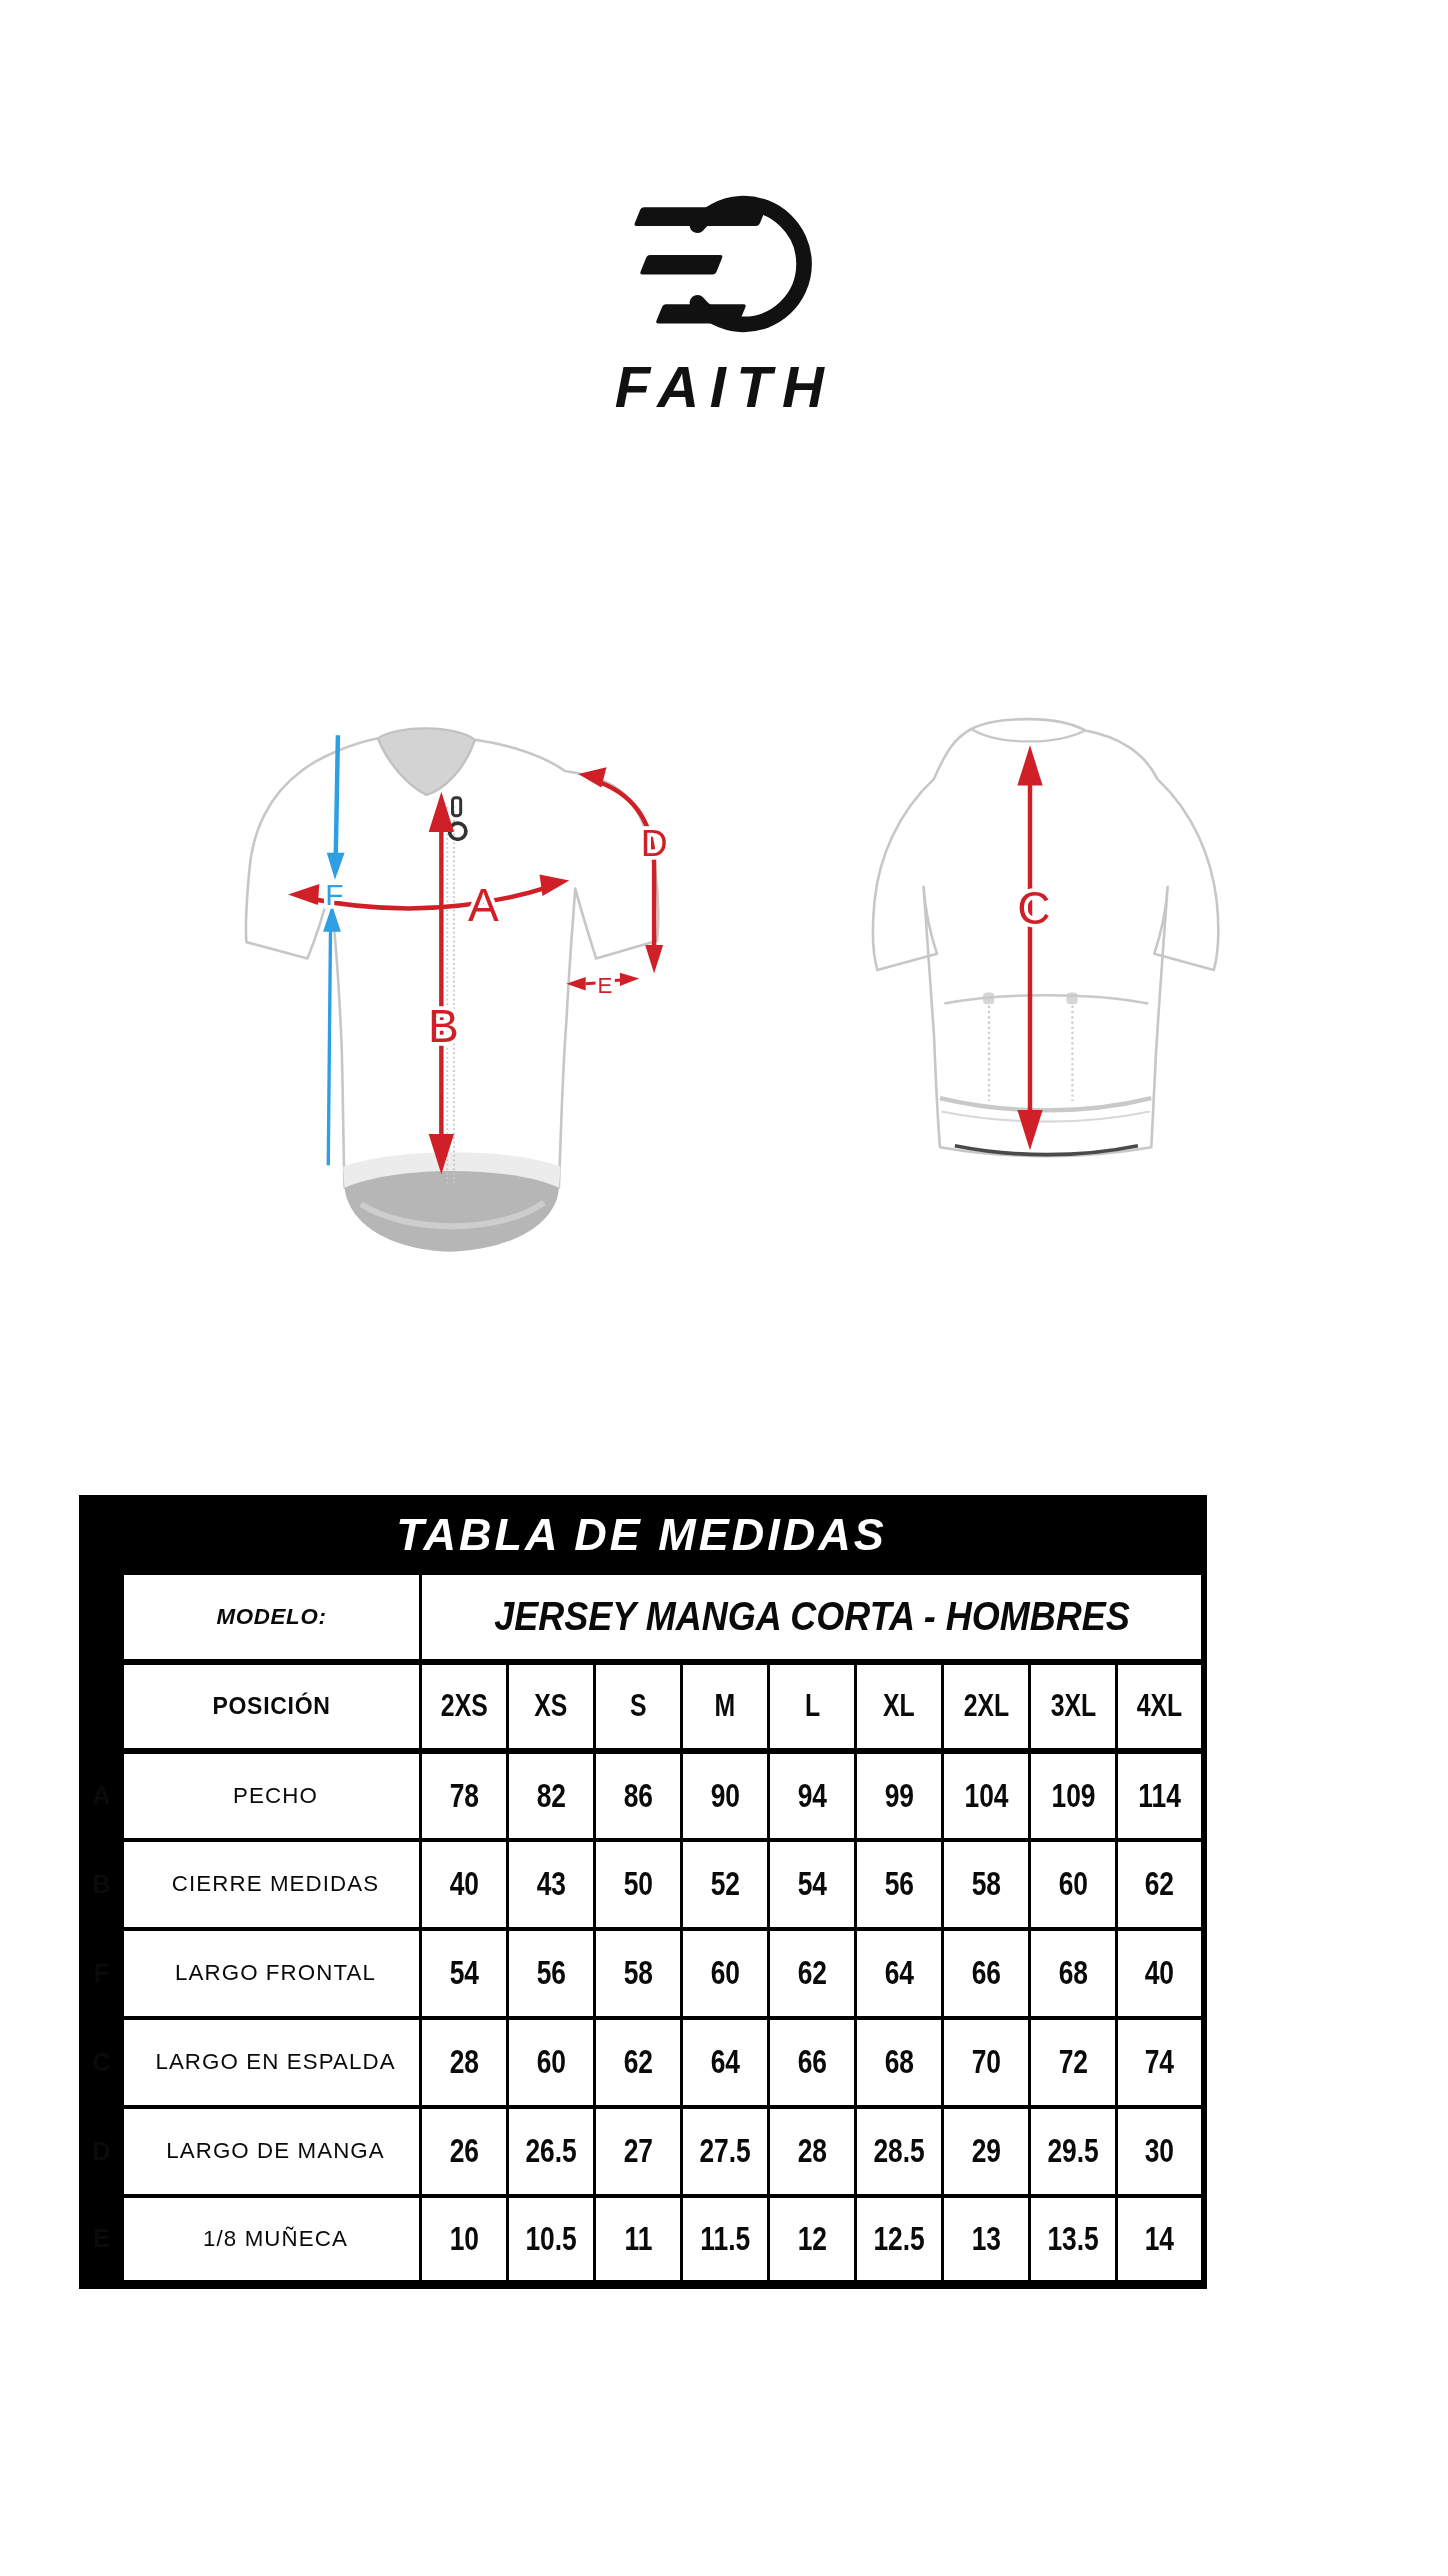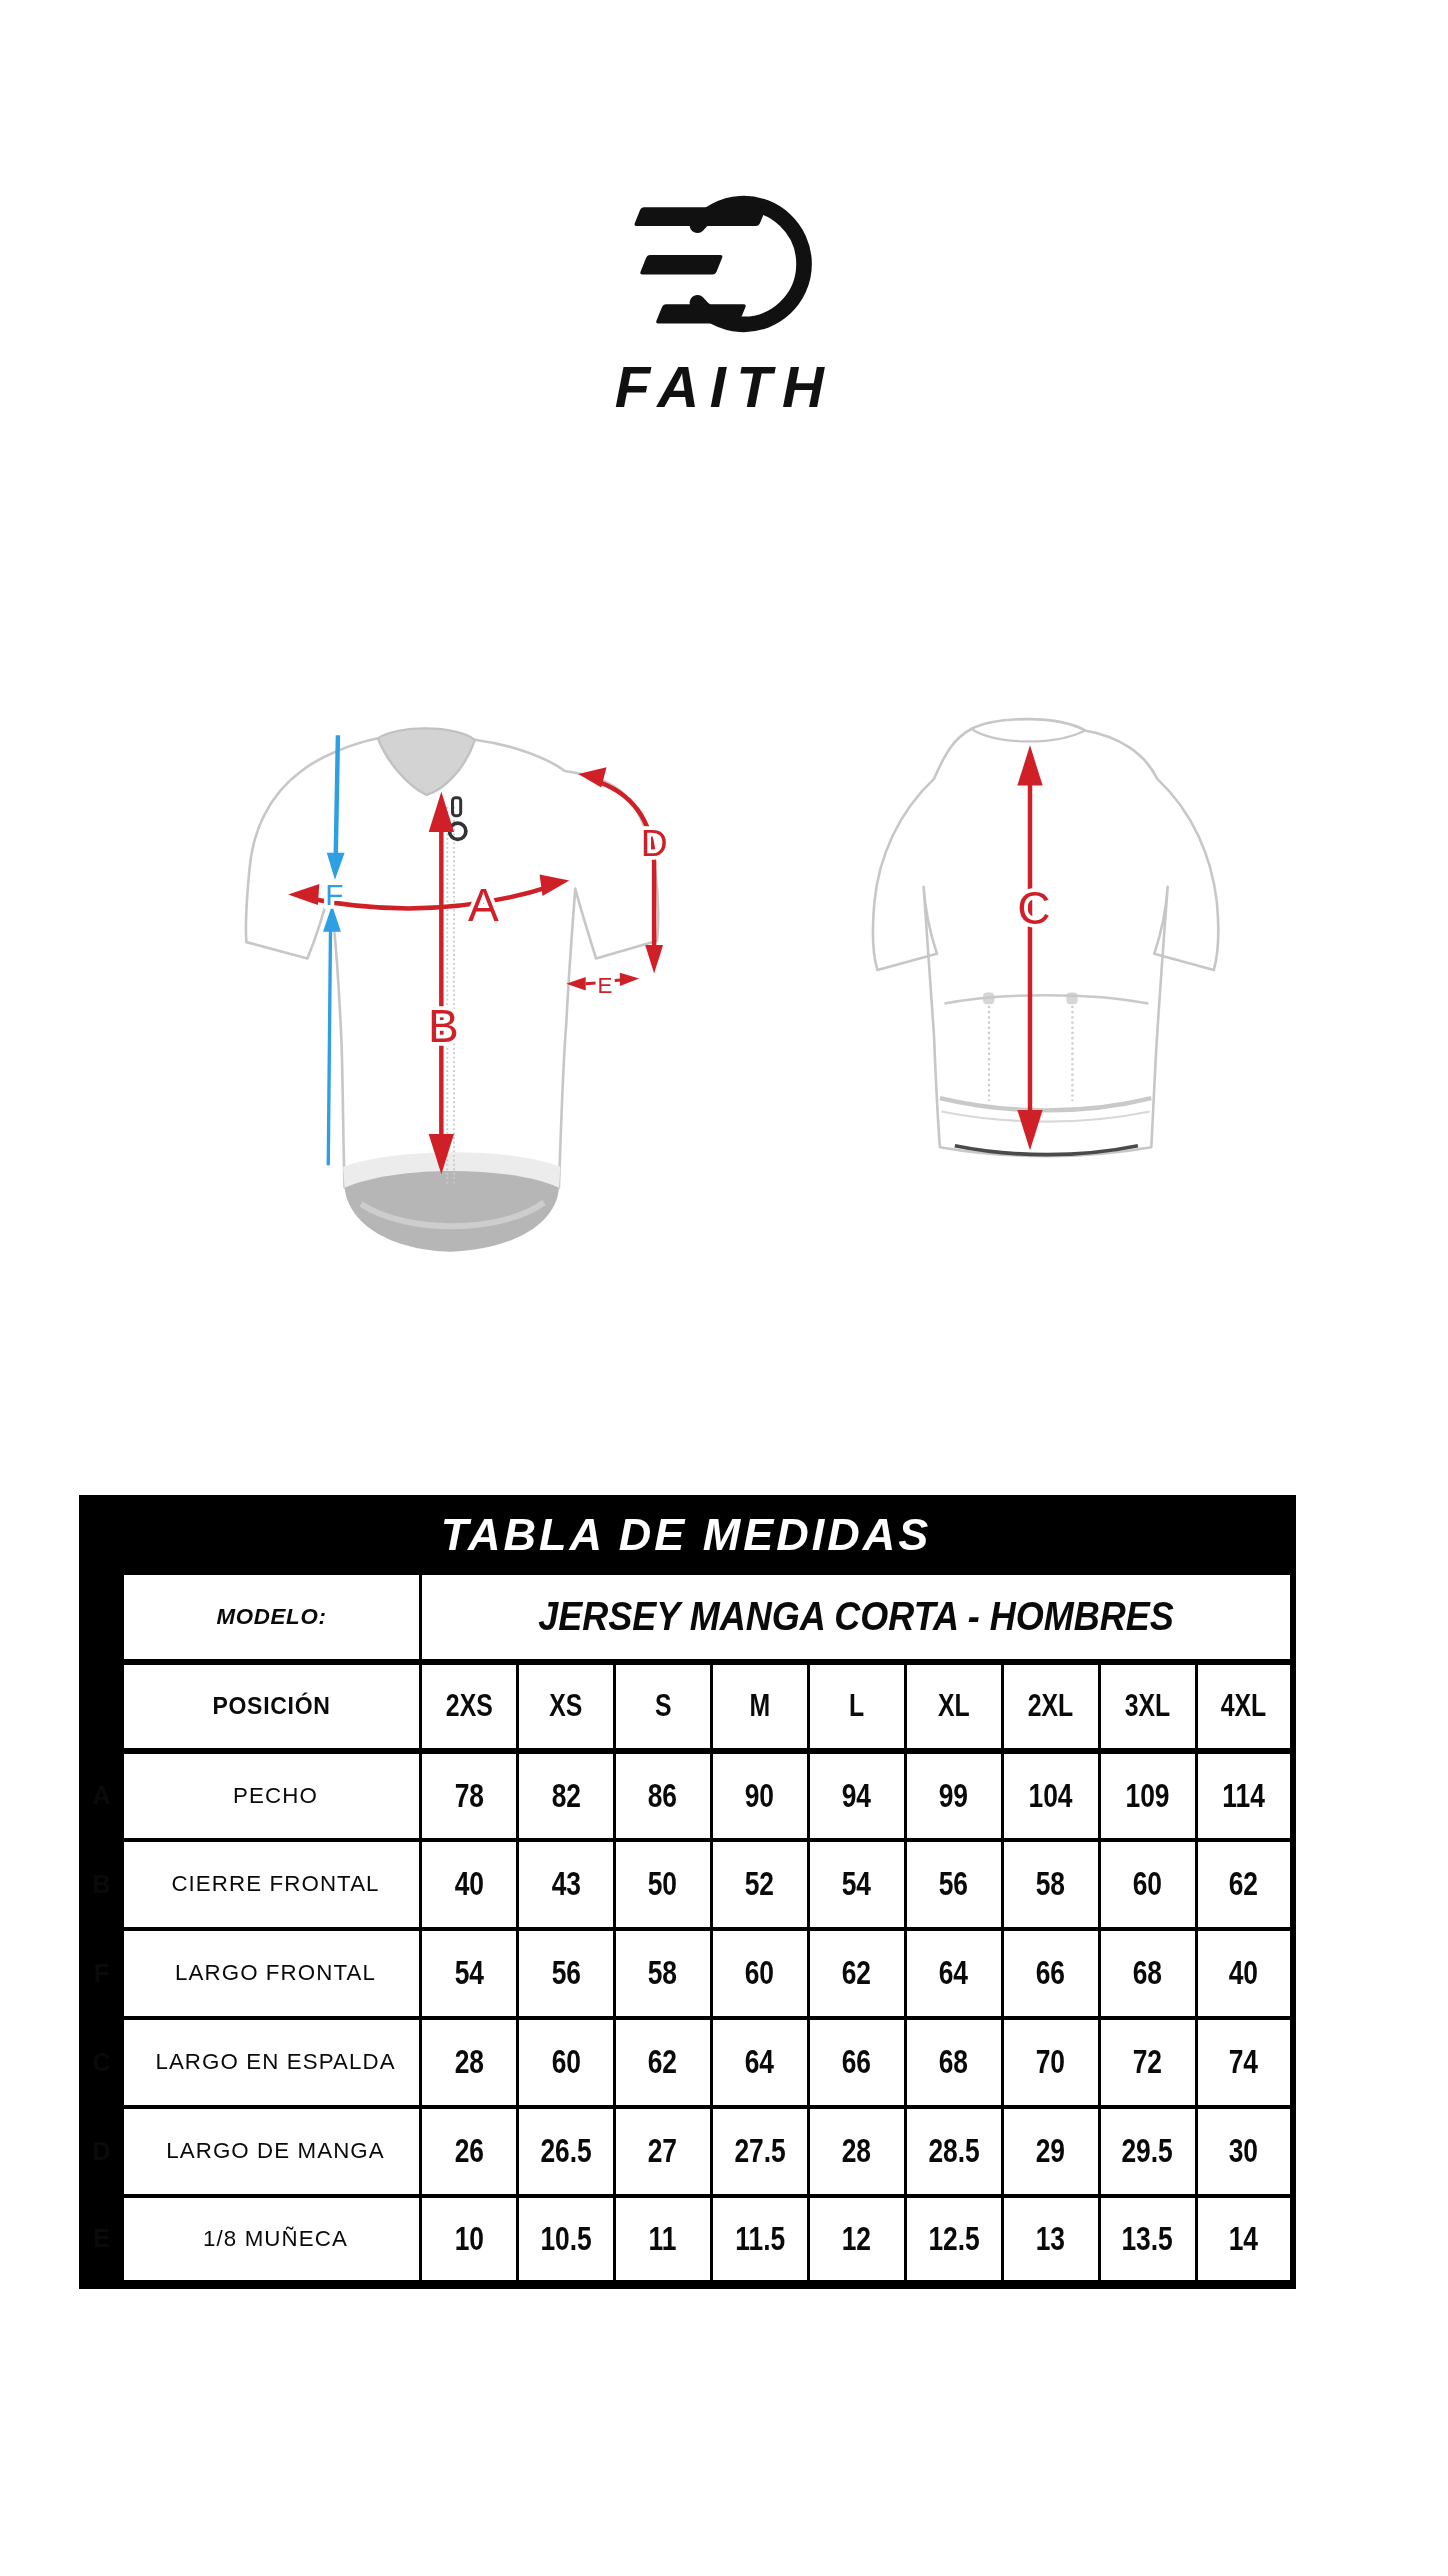--- a/index.html
+++ b/index.html
@@ -13,21 +13,21 @@
     position:absolute;left:0;right:0;top:353px;text-align:center;
     font-size:58px;font-weight:700;font-style:italic;letter-spacing:10.4px;color:#111111;
   }
   
   .diagram{position:absolute;}
   .front-diagram{left:218px;top:710px;width:469px;height:558px;}
   .back-diagram{left:806px;top:706px;width:480px;height:555px;}
   .meas-label{font-family:"Liberation Sans",sans-serif;paint-order:stroke;stroke:#ffffff;stroke-width:10px;}
   
   table.size-table{
-    position:absolute;left:79px;top:1495px;width:1217px;
+    position:absolute;left:79px;top:1495px;width:1128px;
     border-collapse:collapse;table-layout:fixed;background:#ffffff;
   }
   table.size-table td{border:3px solid #000;text-align:center;vertical-align:middle;color:#0a0a0a;overflow:hidden;}
   tr.title-row td{
     background:#000;color:#ffffff;border:3px solid #000;
     font-size:45px;font-weight:700;font-style:italic;letter-spacing:3px;
   }
   tr.title-row{height:77px;}
   tr.model-row{height:88px;font-style:italic;}
   tr.model-row td{border-bottom:6.7px solid #000;}
@@ -218,21 +218,21 @@
         <td class="val"><span class="cond">86</span></td>
         <td class="val"><span class="cond">90</span></td>
         <td class="val"><span class="cond">94</span></td>
         <td class="val"><span class="cond">99</span></td>
         <td class="val"><span class="cond">104</span></td>
         <td class="val"><span class="cond">109</span></td>
         <td class="val"><span class="cond">114</span></td>
       </tr>
       <tr class="data-row">
         <td class="letter">B</td>
-        <td class="rowlabel">CIERRE FRONTAL</td>
+        <td class="rowlabel">CIERRE MEDIDAS</td>
         <td class="val"><span class="cond">40</span></td>
         <td class="val"><span class="cond">43</span></td>
         <td class="val"><span class="cond">50</span></td>
         <td class="val"><span class="cond">52</span></td>
         <td class="val"><span class="cond">54</span></td>
         <td class="val"><span class="cond">56</span></td>
         <td class="val"><span class="cond">58</span></td>
         <td class="val"><span class="cond">60</span></td>
         <td class="val"><span class="cond">62</span></td>
       </tr>

